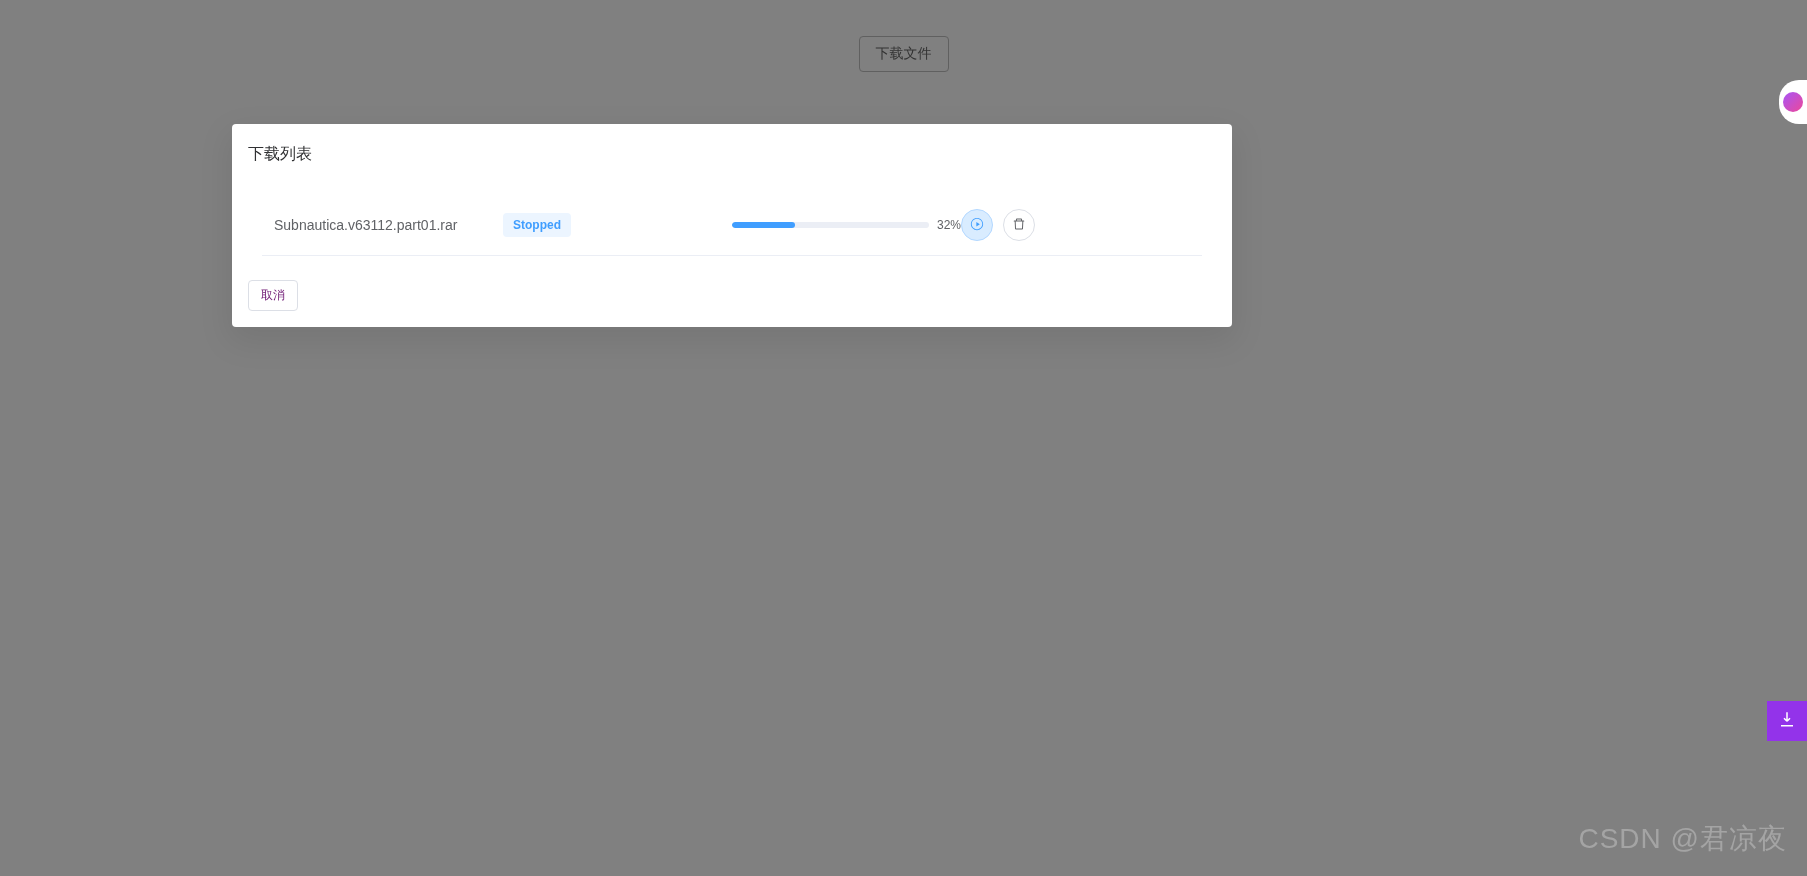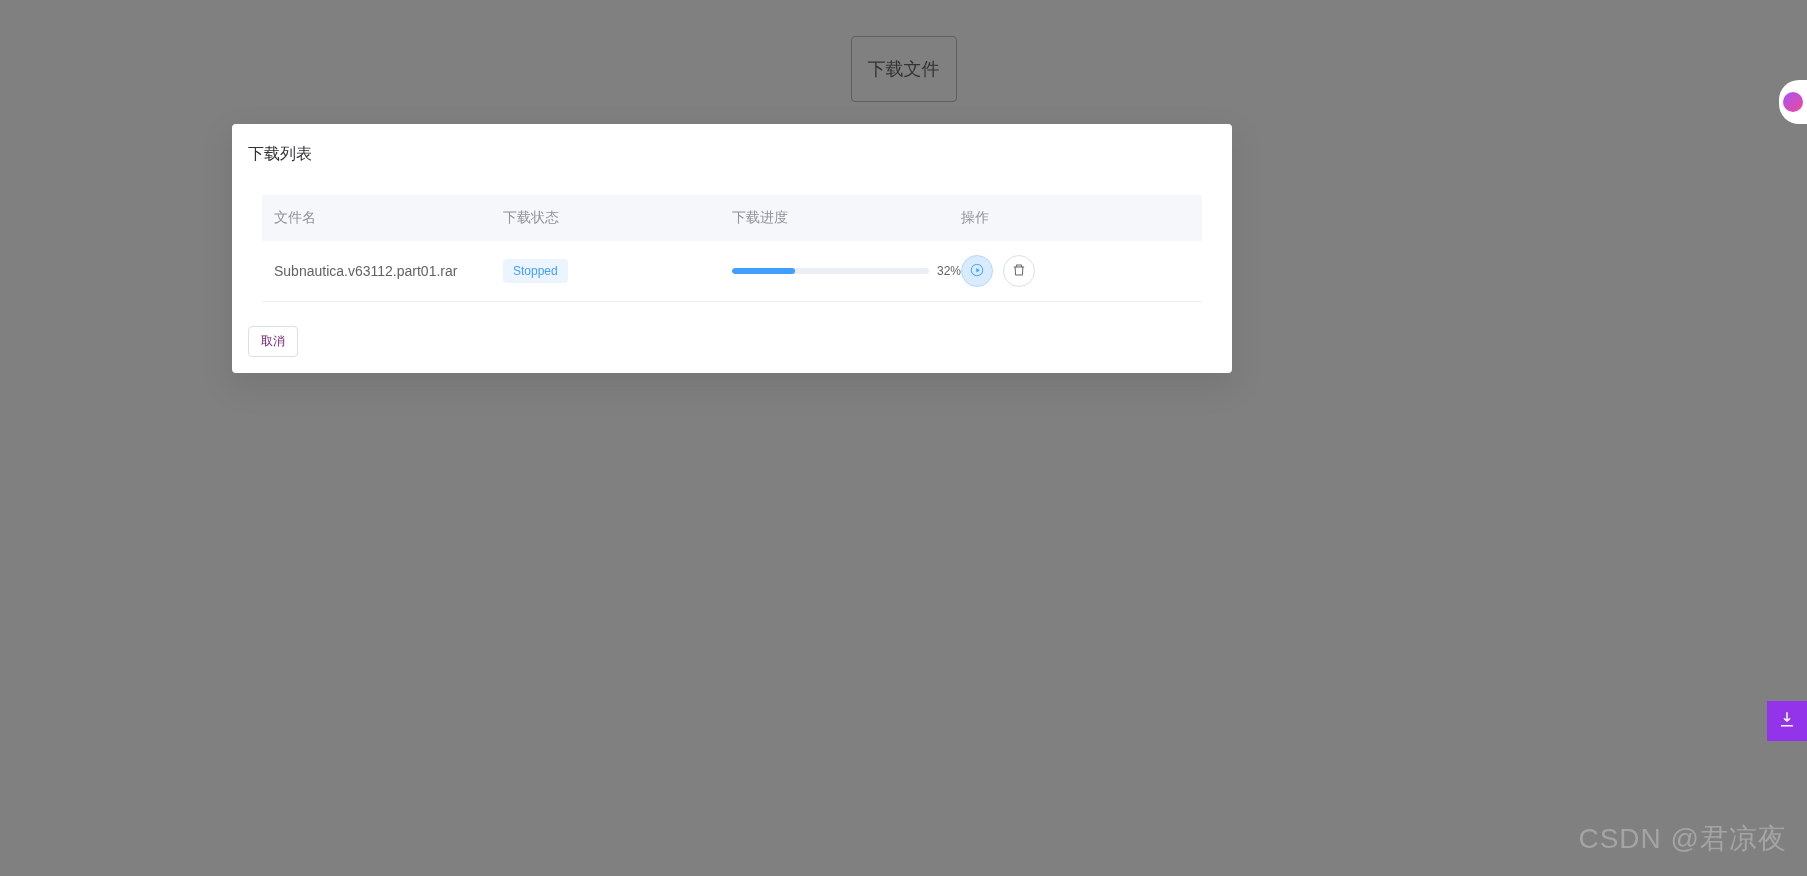--- a/index.html
+++ b/index.html
@@ -12,23 +12,23 @@
       overflow: hidden;
     }
     .top-button {
       position: absolute;
       top: 36px;
       left: 50%;
       transform: translateX(-50%);
       background: transparent;
       border: 1px solid #606060;
       border-radius: 4px;
-      padding: 20px 16px;
+      padding: 8px 16px;
       color: #333;
-      font-size: 18px;
+      font-size: 14px;
       cursor: pointer;
       text-align: center;
     }
     .dialog {
       position: absolute;
       top: 124px;
       left: 232px;
       width: 1000px;
       background: #fff;
       border-radius: 4px;
@@ -52,21 +52,21 @@
       background: #f5f7fa;
       padding: 14px 12px;
     }
     .table-row {
       display: flex;
       padding: 14px 12px;
       border-bottom: 1px solid #ebeef5;
       align-items: center;
     }
     .col-filename { width: 25%; }
-    .col-status { width: 25%; }
+    .col-status { width: 25%; font-weight: bold; }
     .col-progress { width: 25%; display: flex; align-items: center; gap: 8px; }
     .col-actions { width: 25%; display: flex; gap: 10px; }
     .th {
       color: #909399;
       font-size: 14px;
       font-weight: 500;
     }
     .td {
       color: #606266;
       font-size: 14px;
@@ -168,26 +168,20 @@
   </style>
 </head>
 <body>
 
 <button class="top-button">下载文件</button>
 
 <div class="dialog">
   <div class="dialog-title">下载列表</div>
 
   <div class="table">
-    <div class="table-header">
-      <div class="col-filename th">文件名</div>
-      <div class="col-status th">下载状态</div>
-      <div class="col-progress th">下载进度</div>
-      <div class="col-actions th">操作</div>
-    </div>
     <div class="table-row">
       <div class="col-filename td">Subnautica.v63112.part01.rar</div>
       <div class="col-status">
         <span class="status-tag">Stopped</span>
       </div>
       <div class="col-progress">
         <div class="progress-bar">
           <div class="progress-fill" style="width:32%"></div>
         </div>
         <span class="progress-text">32%</span>

